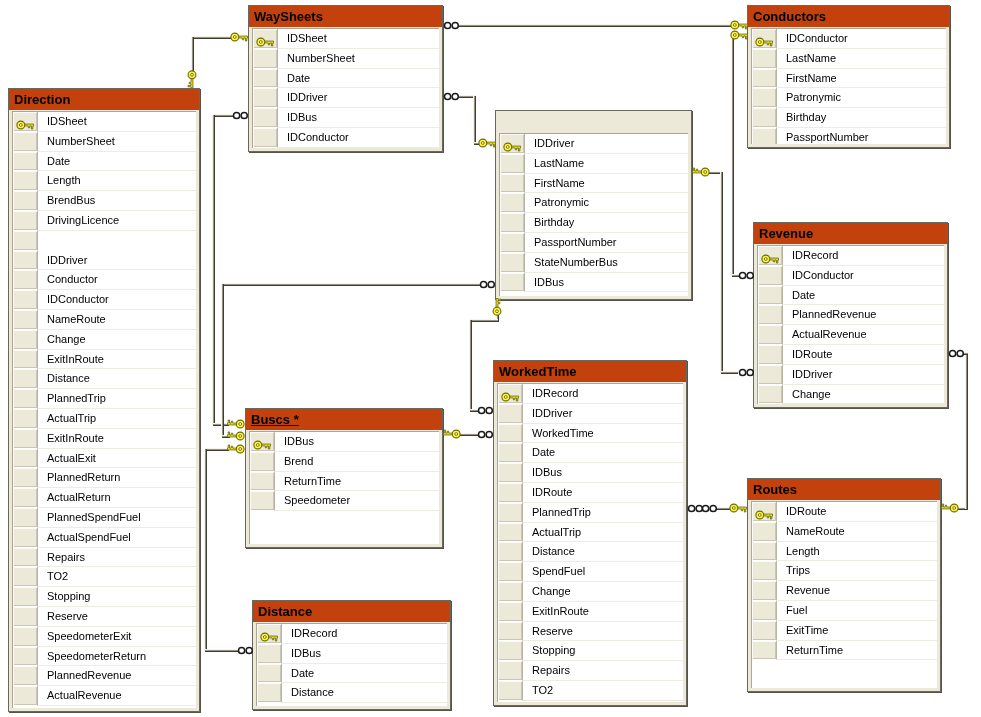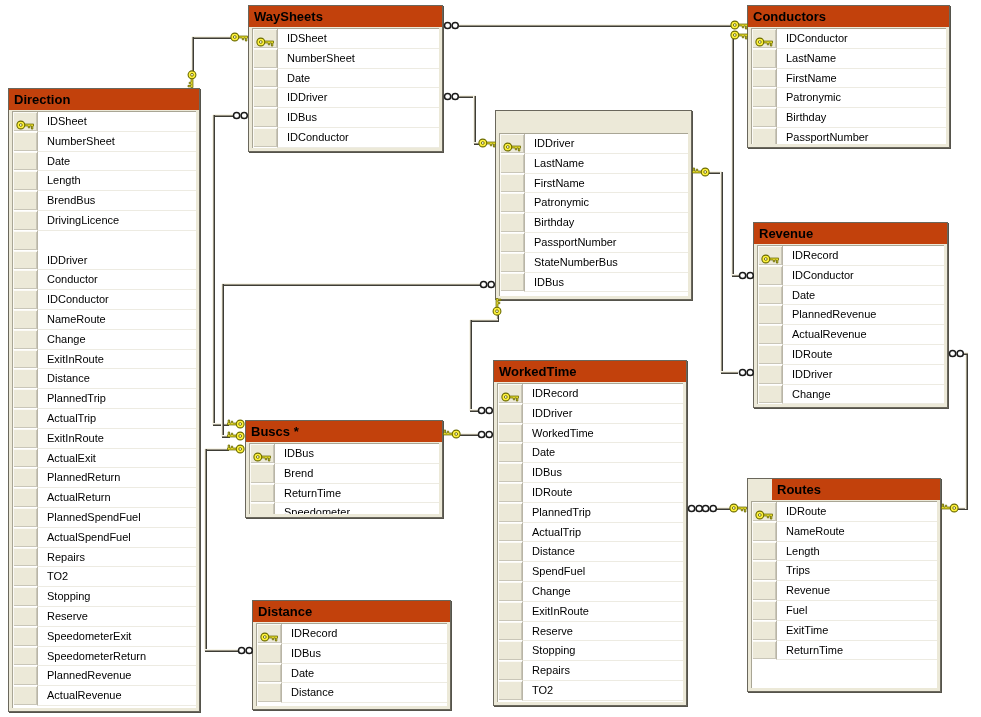--- a/index.html
+++ b/index.html
@@ -337,21 +337,21 @@
         <div class="row">
           <div class="sel"></div>
           <div class="fname">IDDriver</div>
         </div>
         <div class="row">
           <div class="sel"></div>
           <div class="fname">Change</div>
         </div>
       </div>
     </div>
-    <div class="tbl" style="left: 245px; top: 420px; width: 198px; height: 98px;">
+    <div class="tbl" style="left: 245px; top: 408px; width: 198px; height: 140px; text-decoration: underline;">
       <div class="tbl-title">Buscs *</div>
       <div class="tbl-grid">
         <div class="row">
           <div class="sel">
             <div class="pkicon"><svg width="18" height="10" viewBox="0 0 18 10">
                 <circle cx="4.8" cy="5" r="3.9" fill="#FFF23B" stroke="#6B6B00" stroke-width="1.1"></circle>
                 <circle cx="4.8" cy="5" r="1.4" fill="#FFFEF0" stroke="#6B6B00" stroke-width="0.9"></circle>
                 <path d="M8.8 4.1 H17.6 V5.9 H16.8 V9 H15.4 V5.9 H13.7 V7.8 H12.3 V5.9 H8.8 Z" fill="#FFF23B" stroke="#6B6B00" stroke-width="0.9"></path>
               </svg></div>
           </div>
@@ -439,21 +439,21 @@
         <div class="row">
           <div class="sel"></div>
           <div class="fname">Repairs</div>
         </div>
         <div class="row">
           <div class="sel"></div>
           <div class="fname">TO2</div>
         </div>
       </div>
     </div>
-    <div class="tbl" style="left: 747px; top: 478px; width: 194px; height: 214px; padding-left: 24px;">
+    <div class="tbl" style="left: 747px; top: 478px; width: 194px; height: 214px;">
       <div class="tbl-title">Routes</div>
       <div class="tbl-grid">
         <div class="row">
           <div class="sel">
             <div class="pkicon"><svg width="18" height="10" viewBox="0 0 18 10">
                 <circle cx="4.8" cy="5" r="3.9" fill="#FFF23B" stroke="#6B6B00" stroke-width="1.1"></circle>
                 <circle cx="4.8" cy="5" r="1.4" fill="#FFFEF0" stroke="#6B6B00" stroke-width="0.9"></circle>
                 <path d="M8.8 4.1 H17.6 V5.9 H16.8 V9 H15.4 V5.9 H13.7 V7.8 H12.3 V5.9 H8.8 Z" fill="#FFF23B" stroke="#6B6B00" stroke-width="0.9"></path>
               </svg></div>
           </div>

